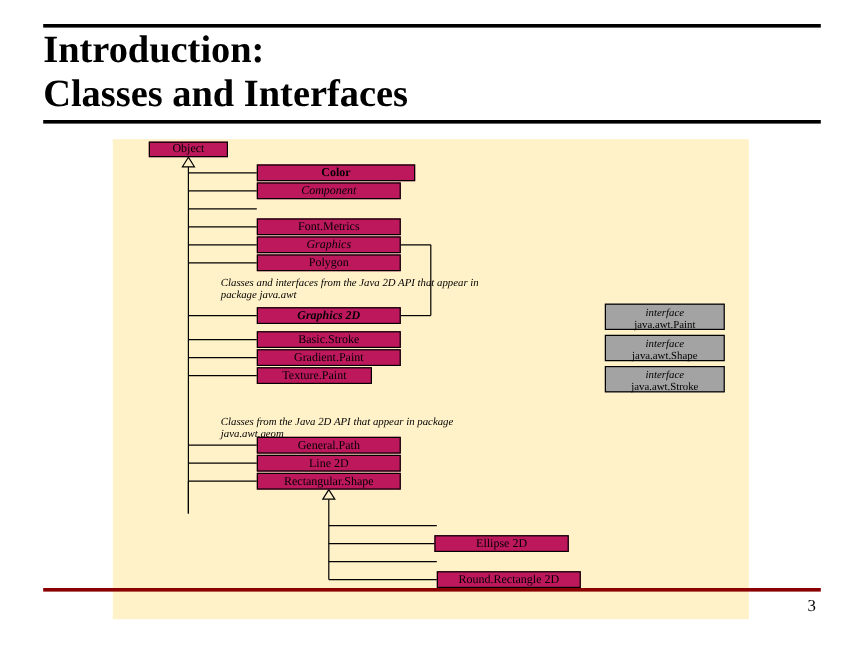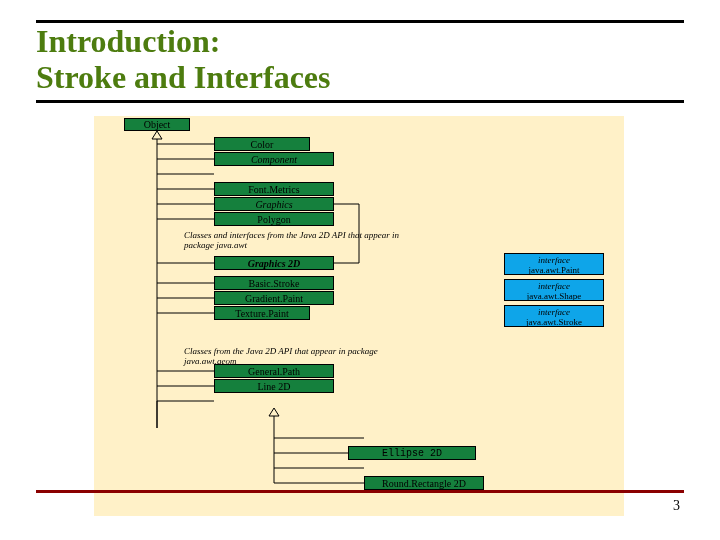--- a/index.html
+++ b/index.html
@@ -19,56 +19,56 @@
     height: 3px;
     background: #000;
   }
   .title {
     position: absolute;
     left: 36px;
     top: 24px;
     font-size: 32px;
     font-weight: bold;
     line-height: 1.12;
-    color: #4d7c0f;
+    color: #000000;
   }
   .title-underline {
     position: absolute;
     left: 36px;
     right: 36px;
     top: 100px;
     height: 3px;
     background: #000;
   }
   .diagram {
     position: absolute;
     left: 94px;
     top: 116px;
     width: 530px;
     height: 400px;
     background: #fff1c8;
   }
   .cbox {
     position: absolute;
     border: 1px solid #000;
-    background: #15803d;
+    background: #be185d;
     font-size: 10px;
     text-align: center;
     line-height: 1.1;
     padding: 1px 2px;
     display: flex;
     align-items: center;
     justify-content: center;
     font-family: 'Times New Roman', serif;
   }
   .cbox.abstract { font-style: italic; }
   .ibox {
     position: absolute;
     border: 1px solid #000;
-    background: #0ea5e9;
+    background: #a3a3a3;
     font-size: 9px;
     text-align: center;
     line-height: 1.1;
     padding: 2px;
     font-family: 'Times New Roman', serif;
   }
   .ibox .ititle { font-style: italic; display:block;}
   .caption {
     position: absolute;
     font-size: 9px;
@@ -99,21 +99,21 @@
     font-family: 'Times New Roman', serif;
   }
 </style>
 </head>
 <body>
 
 <div class="top-rule"></div>
 
 <div class="title">
   <span>Introduction:</span><br>
-  <span>Stroke and Interfaces</span>
+  <span>Classes and Interfaces</span>
 </div>
 
 <div class="title-underline"></div>
 
 <div class="diagram">
 
   <svg class="lines">
 
     <polygon points="63,15 58,23 68,23" fill="#fff1c8" stroke="#000" stroke-width="1"></polygon>
 
@@ -144,21 +144,21 @@
     <polygon points="180,292 175,300 185,300" fill="#fff1c8" stroke="#000" stroke-width="1"></polygon>
     <line x1="180" y1="300" x2="180" y2="367" stroke="#000" stroke-width="1"></line>
     <line x1="180" y1="322" x2="270" y2="322" stroke="#000" stroke-width="1"></line>
     <line x1="180" y1="337" x2="270" y2="337" stroke="#000" stroke-width="1"></line>
     <line x1="180" y1="352" x2="270" y2="352" stroke="#000" stroke-width="1"></line>
     <line x1="180" y1="367" x2="270" y2="367" stroke="#000" stroke-width="1"></line>
   </svg>
 
   <div class="cbox" style="left:30px; top:2px; width:66px; height:13px;">Object</div>
 
-  <div class="cbox" style="left:120px; top:21px; width:96px; height:14px;">Color</div>
+  <div class="cbox" style="left:120px; top:21px; width:132px; height:14px;font-weight:bold;">Color</div>
   <div class="cbox abstract" style="left:120px; top:36px; width:120px; height:14px;">Component</div>
   <div class="cbox abstract" style="left:120px; top:81px; width:120px; height:14px;">Graphics</div>
   <div class="cbox" style="left:120px; top:66px; width:120px; height:14px;">Font.Metrics</div>
   <div class="cbox" style="left:120px; top:96px; width:120px; height:14px;">Polygon</div>
 
   <div class="caption" style="left:90px; top:115px; width:220px;">Classes and interfaces from the Java 2D API that appear in package java.awt</div>
 
   <div class="cbox abstract" style="left:120px; top:140px; width:120px; height:14px;font-weight:bold;">Graphics 2D</div>
   <div class="cbox" style="left:120px; top:160px; width:120px; height:14px;">Basic.Stroke</div>
   <div class="cbox" style="left:120px; top:175px; width:120px; height:14px;">Gradient.Paint</div>
@@ -174,20 +174,21 @@
   </div>
   <div class="ibox" style="left:410px; top:189px; width:100px; height:22px;">
     <span class="ititle">interface</span>
     <span>java.awt.Stroke</span>
   </div>
 
   <div class="caption" style="left:90px; top:231px; width:220px;">Classes from the Java 2D API that appear in package java.awt.geom</div>
 
   <div class="cbox" style="left:120px; top:248px; width:120px; height:14px;">General.Path</div>
   <div class="cbox" style="left:120px; top:263px; width:120px; height:14px;">Line 2D</div>
+  <div class="cbox" style="left:120px; top:278px; width:120px; height:14px;">Rectangular.Shape</div>
 
-  <div class="cbox" style="left:254px; top:330px; width:128px; height:14px;font-family:Liberation Mono, monospace;">Ellipse 2D</div>
+  <div class="cbox" style="left:268px; top:330px; width:112px; height:14px;">Ellipse 2D</div>
   <div class="cbox" style="left:270px; top:360px; width:120px; height:14px;">Round.Rectangle 2D</div>
 
 </div>
 
 <div class="bottom-rule"></div>
 <div class="pagenum">3</div>
 
 </body></html>

